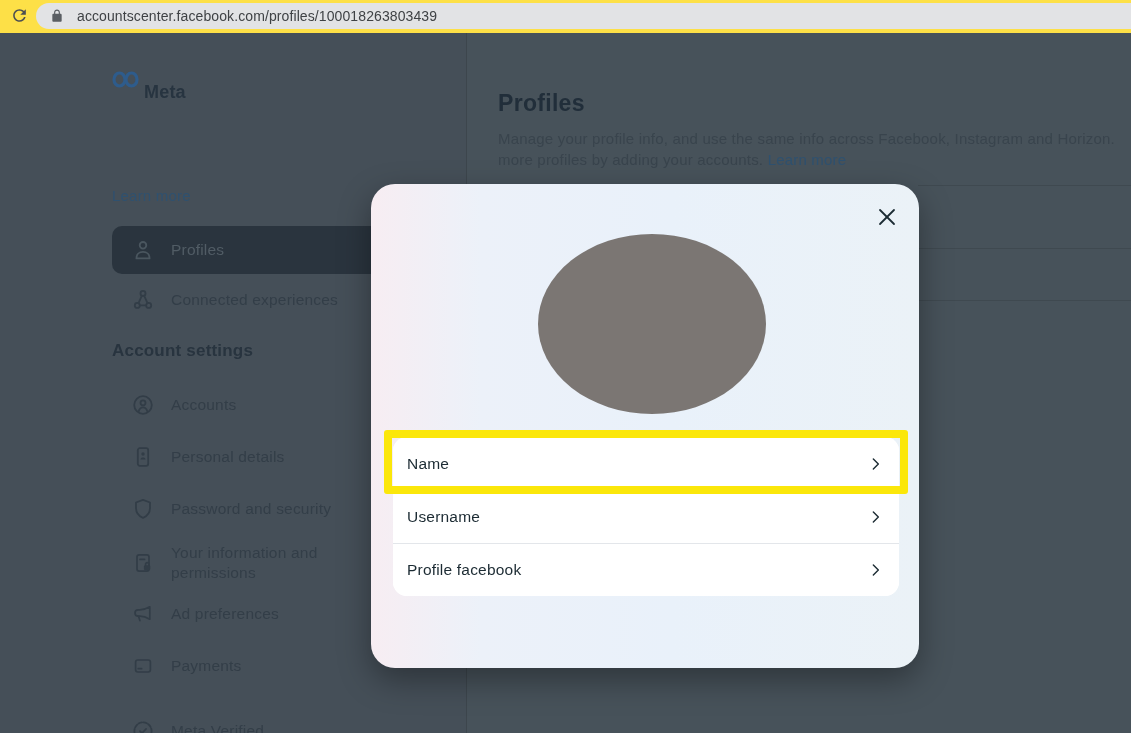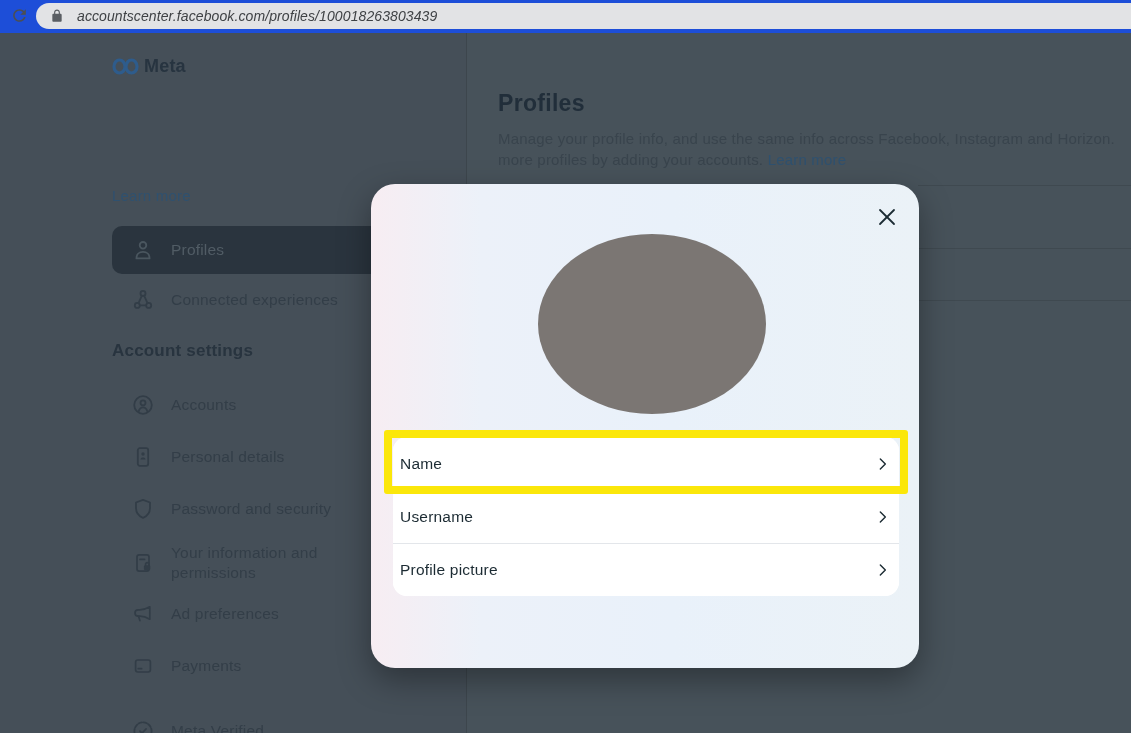--- a/index.html
+++ b/index.html
@@ -1,38 +1,38 @@
 <!DOCTYPE html>
 <html><head>
 <meta charset="utf-8">
 <style>
   * { margin:0; padding:0; box-sizing:border-box; }
   html,body { width:1131px; height:733px; overflow:hidden; }
   body { font-family:"Liberation Sans","DejaVu Sans",sans-serif; background:#47525a; position:relative; }
   .screen { position:absolute; inset:0; width:1131px; height:733px; overflow:hidden; }
 
   
-  .chrome { position:absolute; left:0; top:0; width:1131px; height:33px; background:#1d4ed8; z-index:20;font-style:italic; }
+  .chrome { position:absolute; left:0; top:0; width:1131px; height:33px; background:#fde047; z-index:20; }
   .refresh-btn { position:absolute; left:9px; top:5px; width:22px; height:22px; color:#4c4f52; cursor:pointer; }
   .refresh-btn svg { width:19px; height:19px; margin:1px; }
   .omnibox { position:absolute; left:36px; top:3px; right:0; height:26px; background:#e2e3e5; border-radius:13px 0 0 13px; display:flex; align-items:center; }
   .omnibox .lock { width:14px; height:14px; margin-left:14px; color:#5a5e63; flex:none; }
   .omnibox .url { margin-left:13px; font-size:14px; color:#3f4245; letter-spacing:.1px; white-space:nowrap; }
 
   
   .page { position:absolute; left:0; top:33px; width:1131px; height:700px; overflow:hidden; }
   .sidebar-bg { position:absolute; left:0; top:0; width:466px; height:700px; background:#454f58; }
   .main-bg { position:absolute; left:466px; top:0; width:665px; height:700px; background:#47525a; }
   .vdivider { position:absolute; left:466px; top:0; width:1px; height:700px; background:rgba(0,0,0,.14); }
   .bg-line { position:absolute; left:918px; right:0; height:1px; background:rgba(0,0,0,.10); }
 
   
   .brand { position:absolute; left:112px; top:23px; display:flex; align-items:center; gap:5px; }
   .brand svg { width:27px; height:17px; }
-  .brand-name { font-size:18px; font-weight:700; color:#273440; letter-spacing:.2px; }
+  .brand-name { font-size:18px; font-weight:700; color:#273440; letter-spacing:.2px;margin-top:26px; }
   .sb-title { position:absolute; left:112px; top:53px; font-size:23px; font-weight:700; color:#202d39; letter-spacing:.3px; }
   .sb-desc { position:absolute; left:112px; top:92px; font-size:15px; line-height:20.5px; color:#39444d; letter-spacing:.2px; white-space:nowrap; }
   .sb-learn { position:absolute; left:112px; top:154px; font-size:15px; color:#2f516f; letter-spacing:.2px; cursor:pointer; }
 
   .nav-row { position:absolute; left:112px; width:331px; height:48px; display:flex; align-items:center; border-radius:10px; cursor:pointer; }
   .nav-row .nav-icon { width:24px; height:24px; margin-left:19px; flex:none; }
   .nav-row .nav-label { margin-left:16px; font-size:15.5px; letter-spacing:.2px; }
   .nav-selected { background:#2a343e; }
   .nav-selected .nav-icon { color:#4a565f; }
   .nav-selected .nav-label { color:#515c65; }
@@ -49,21 +49,21 @@
 
   
   .modal { position:absolute; left:371px; top:184px; width:548px; height:484px; border-radius:24px; z-index:10;
            background:linear-gradient(to right,#f7edf2 0%,#ecf1f9 20%,#e9f1fa 55%,#ebf2f7 100%);
            box-shadow:0 12px 32px rgba(0,0,0,.35); }
   .modal-close { position:absolute; top:18px; right:17px; width:30px; height:30px; color:#1c2b33; cursor:pointer; }
   .modal-close svg { width:24px; height:24px; margin:3px; }
   .avatar-oval { position:absolute; left:167px; top:50px; width:228px; height:180px; border-radius:50%; background:#7b7673; }
 
   .modal-list { position:absolute; left:22px; top:253px; width:506px; background:#ffffff; border-radius:14px; overflow:hidden; }
-  .modal-row { height:53px; display:flex; align-items:center; justify-content:space-between; padding:0 7px; cursor:pointer; background:#fff; }
+  .modal-row { height:53px; display:flex; align-items:center; justify-content:space-between; padding:0 14px; cursor:pointer; background:#fff; }
   .modal-row + .modal-row { border-top:1px solid #e3e6ea;justify-content:space-between; }
   .modal-row .row-label { font-size:15.5px; color:#1c2b33; letter-spacing:.2px; }
   .modal-row .chev { width:20px; height:20px; color:#1c2b33; flex:none; }
 
   .yellow-box { position:absolute; left:13px; top:246px; width:524px; height:64px; border:8px solid #fbe70a; border-radius:3px; z-index:5; pointer-events:none; }
 </style>
 </head>
 <body>
 
 <div class="screen">
@@ -203,21 +203,21 @@
             <polyline points="10,6 16,12 10,18"></polyline>
           </svg>
       </div>
       <div class="modal-row">
         <span class="row-label">Username</span>
         <svg class="chev" viewBox="0 0 24 24" fill="none" stroke="currentColor" stroke-width="1.7" stroke-linecap="round" stroke-linejoin="round">
             <polyline points="10,6 16,12 10,18"></polyline>
           </svg>
       </div>
       <div class="modal-row">
-        <span class="row-label">Profile picture</span>
+        <span class="row-label">Profile facebook</span>
         <svg class="chev" viewBox="0 0 24 24" fill="none" stroke="currentColor" stroke-width="1.7" stroke-linecap="round" stroke-linejoin="round">
             <polyline points="10,6 16,12 10,18"></polyline>
           </svg>
       </div>
     </div>
 
     <div class="yellow-box"></div>
   </div>
 
 </div>

